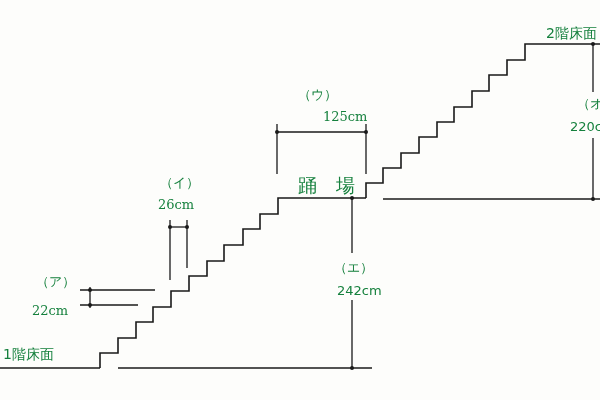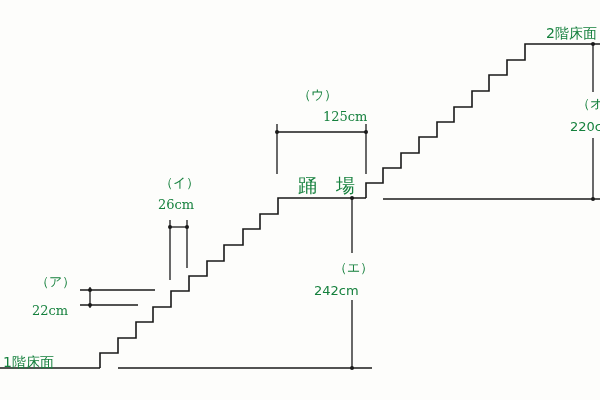--- a/index.html
+++ b/index.html
@@ -49,31 +49,31 @@
         <circle cx="187" cy="227" r="2"></circle>
       <circle cx="277" cy="132" r="2"></circle>
         <circle cx="366" cy="132" r="2"></circle>
       <circle cx="352" cy="198" r="2"></circle>
         <circle cx="352" cy="368" r="2"></circle>
       <circle cx="593" cy="44" r="2"></circle>
         <circle cx="593" cy="199" r="2"></circle>
     </g>
   </svg>
 
-  <div class="lbl sans" style="left:3px; top:347px; font-size:14px;margin-top:8px;">1階床面</div>
+  <div class="lbl sans" style="left:3px; top:347px; font-size:14px;">1階床面</div>
   <div class="lbl sans" style="left:546px; top:26px; font-size:14px;">2階床面</div>
   <div class="lbl" style="left:298px; top:176px; font-size:19px;">踊　場</div>
 
   <div class="lbl" style="left:36px; top:275px;">（ア）</div>
   <div class="lbl" style="left:32px; top:304px;">22cm</div>
 
   <div class="lbl" style="left:160px; top:176px;">（イ）</div>
   <div class="lbl" style="left:158px; top:198px;">26cm</div>
 
   <div class="lbl" style="left:298px; top:88px;">（ウ）</div>
   <div class="lbl" style="left:297px; top:110px;margin-left:26px;">125cm</div>
 
   <div class="lbl" style="left:334px; top:261px;">（エ）</div>
-  <div class="lbl sans" style="left:314px; top:284px;">242cm</div>
+  <div class="lbl sans" style="left:337px; top:284px;">242cm</div>
 
   <div class="lbl" style="left:577px; top:97px;">（オ</div>
   <div class="lbl sans" style="left:570px; top:120px;">220c</div>
 </div>
 
 </body></html>

